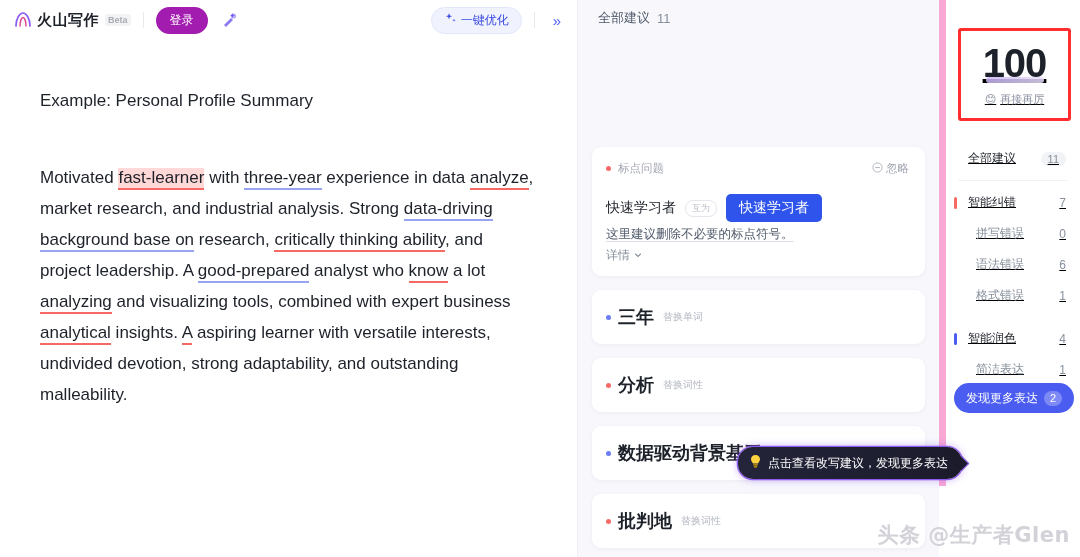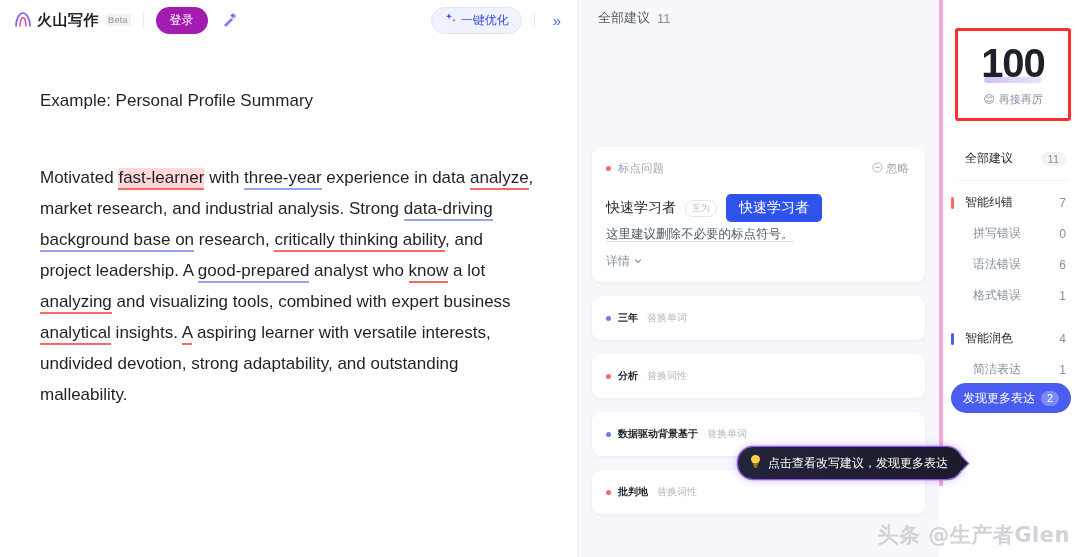--- a/index.html
+++ b/index.html
@@ -105,30 +105,30 @@
   .repl-to {
     background: #2f54eb; color: #fff; font-size: 14px;
     border-radius: 5px; padding: 5px 13px; cursor: pointer;
   }
   .card-desc {
     font-size: 12.5px; color: #4e5969; margin-top: 4px;
     text-decoration: underline; text-decoration-color: #dcdfe6;
     text-underline-offset: 3px;
   }
   .card-more {
-    font-size: 12px; color: #86909c; margin-top: 10px;
+    font-size: 12px; color: #86909c; margin-top: 4px;
     display: flex; align-items: center; gap: 3px; cursor: pointer;
   }
 
   .row-item {
     background: #fff; border-radius: 9px; padding: 15px 16px 15px 14px;
     margin-bottom: 14px; display: flex; align-items: center;
     box-shadow: 0 1px 4px rgba(20,20,60,.05); cursor: pointer;
   }
-  .row-word { font-size: 10px; color: #1d2129; font-weight: bold; margin-right: 9px; }
+  .row-word { font-size: 18px; color: #1d2129; font-weight: bold; margin-right: 9px; }
   .row-tag { font-size: 10px; color: #b4b8c2; }
 
   .tooltip {
     position: absolute; left: 160px; top: 447px;
     display: flex; align-items: center; gap: 6px;
     background: linear-gradient(90deg,#24243a 0%,#1b1b2c 100%);
     border-radius: 15px; padding: 7px 14px 7px 11px;
     font-size: 12px; color: #fff; white-space: nowrap;
     box-shadow: 0 0 0 1.3px #8f5cf0, 0 0 9px rgba(140,80,240,.55);
     z-index: 40;
@@ -137,21 +137,22 @@
     content: ""; position: absolute; right: -5px; top: 50%;
     margin-top: -5px; width: 10px; height: 10px;
     background: #1b1b2c; transform: rotate(45deg);
     border-right: 1.3px solid #8f5cf0; border-top: 1.3px solid #8f5cf0;
   }
 
   
   .side-pane {
     width: 141px; flex: 0 0 141px; height: 486px;
     background: #fff; position: relative;
-    border-left: 4px solid #f9a8d4;
+    border-left: 7px solid #f9a8d4;
+    text-decoration: underline;
   }
   .score-box {
     margin: 28px 9px 0 12px; border: 3px solid #ff2d2d;
     border-radius: 3px; padding: 12px 0 11px 0;
     display: flex; flex-direction: column; align-items: center;
     background: #fff;
   }
   .score-num {
     font-size: 40px; font-weight: bold; color: #1d2129;
     line-height: 1; letter-spacing: -1px; position: relative;

